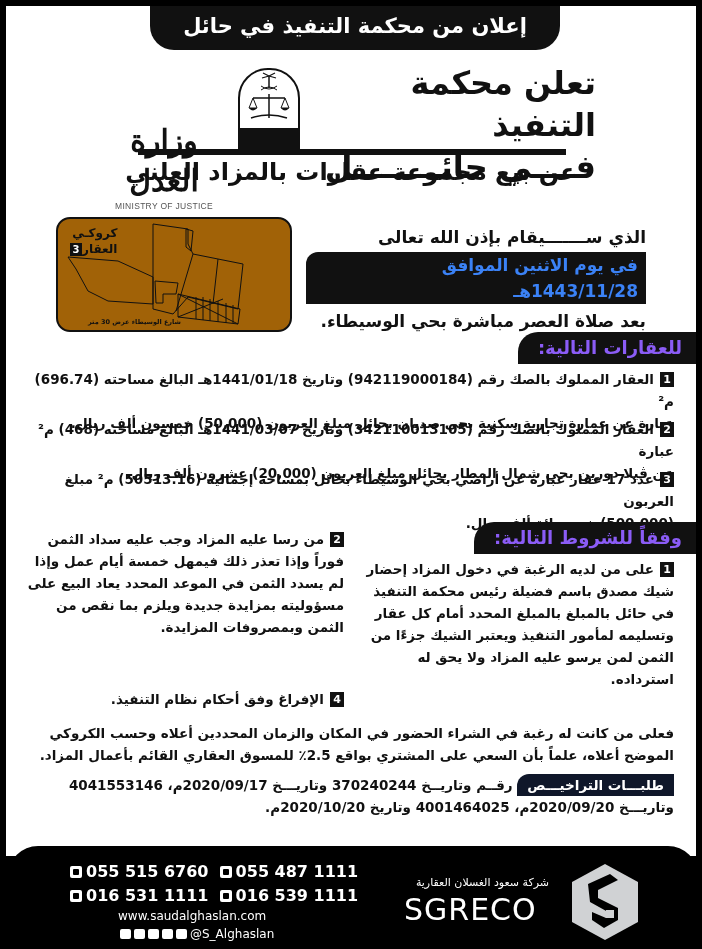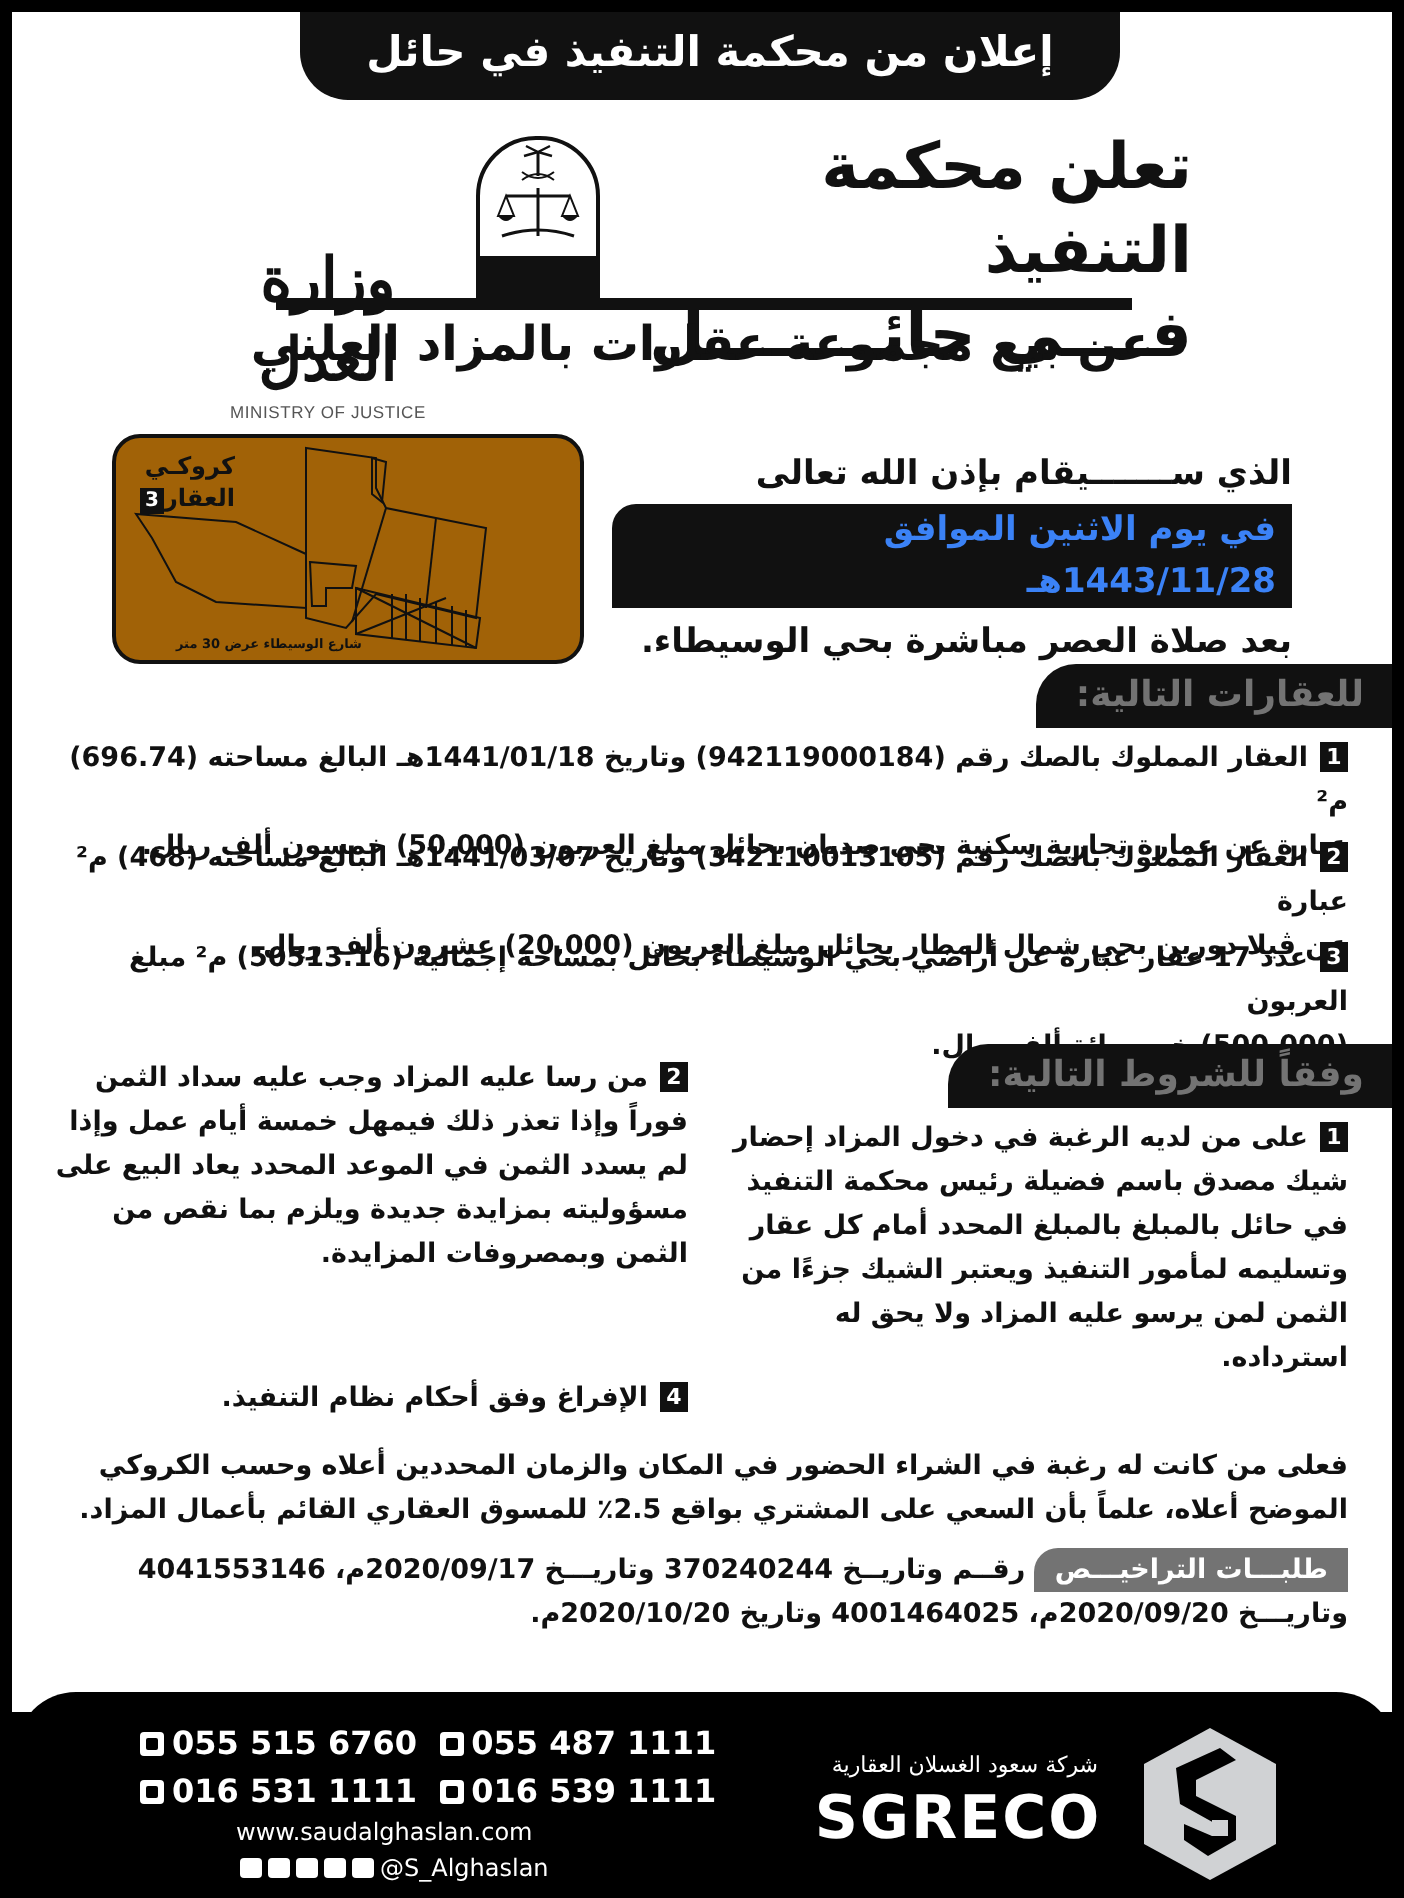--- a/index.html
+++ b/index.html
@@ -29,37 +29,37 @@
   .sub-title { position: absolute; left: 0; top: 152px; width: 690px; text-align: center; font-size: 24px; font-weight: bold; }
 
   .map-box { position: absolute; left: 50px; top: 211px; width: 236px; height: 115px; border: 2px solid #111; border-radius: 14px; background: #a16207; overflow: hidden; }
   .map-label { position: absolute; left: 10px; top: 6px; font-size: 12px; font-weight: bold; text-align: right; line-height: 16px; }
   .map-label .num { display: inline-block; background: #111; color: #fff; width: 12px; height: 13px; line-height: 13px; font-size: 10px; text-align: center; margin-left: 2px; }
   .map-street { position: absolute; left: 30px; bottom: 4px; font-size: 6.5px; font-weight: bold; }
 
   .auction-block { position: absolute; left: 300px; top: 216px; width: 340px; text-align: right; font-weight: bold; font-size: 17px; line-height: 30px; }
   .auction-block .hl { display: inline-block; background: #111; color: #3b82f6; padding: 0 8px 0 8px; border-radius: 12px 0 0 0; line-height: 26px; }
 
-  .section-tag { position: absolute; right: 0; height: 32px; background: #111; color: #737373; font-weight: bold; font-size: 18px;
+  .section-tag { position: absolute; right: 0; height: 32px; background: #111; color: #8b5cf6; font-weight: bold; font-size: 18px;
     line-height: 32px; padding: 0 14px 0 20px; border-radius: 20px 0 0 0; }
 
   .item { position: absolute; text-align: right; font-weight: bold; font-size: 13.5px; line-height: 22px; }
   .num-box { display: inline-block; width: 14px; height: 15px; background: #111; color: #fff; font-size: 11px; line-height: 15px; text-align: center; margin-left: 6px; vertical-align: 1px; }
 
-  .lic-tag { display: inline-block; background: #737373; color: #fff; padding: 0 10px; border-radius: 12px 0 0 0; font-weight: bold; }
+  .lic-tag { display: inline-block; background: #0f172a; color: #fff; padding: 0 10px; border-radius: 12px 0 0 0; font-weight: bold; }
 
   .footer { position: absolute; left: 8px; top: 846px; width: 690px; height: 103px; background: #000; border-radius: 30px 30px 0 0; color: #fff; }
   .phones { position: absolute; left: 62px; top: 14px; width: 300px; font-family: "DejaVu Sans", sans-serif; font-weight: bold; font-size: 16px; line-height: 24px; }
   .phones .ico { display: inline-block; width: 12px; height: 12px; background: #fff; border-radius: 2px; margin: 0 4px 0 0; vertical-align: -1px; position: relative; }
   .phones .ico::after { content: ""; position: absolute; left: 3px; top: 3px; width: 6px; height: 6px; background: #000; border-radius: 1px; }
   .web { position: absolute; left: 110px; top: 63px; font-size: 12px; font-family: "DejaVu Sans", sans-serif; }
   .social { position: absolute; left: 112px; top: 81px; font-size: 12px; font-family: "DejaVu Sans", sans-serif; }
   .social span.s { display: inline-block; width: 11px; height: 10px; background: #fff; border-radius: 2px; margin-right: 3px; vertical-align: -1px; }
   .brand-ar { position: absolute; left: 396px; top: 30px; width: 145px; font-size: 11px; text-align: right; }
-  .brand-en { position: absolute; left: 396px; top: 46px; width: 150px; font-family: "DejaVu Sans", sans-serif; font-weight: bold; font-size: 30px; letter-spacing: 1px; text-align: center; }
+  .brand-en { position: absolute; left: 396px; top: 46px; width: 150px; font-family: "DejaVu Sans", sans-serif; font-weight: normal; font-size: 30px; letter-spacing: 1px; text-align: left; }
   .brand-logo { position: absolute; left: 562px; top: 16px; width: 70px; height: 80px; }
 </style>
 </head>
 <body>
 
 <div class="frame"></div>
 
 <div class="page rtl">
 
   <div class="top-banner">إعلان من محكمة التنفيذ في حائل</div>

